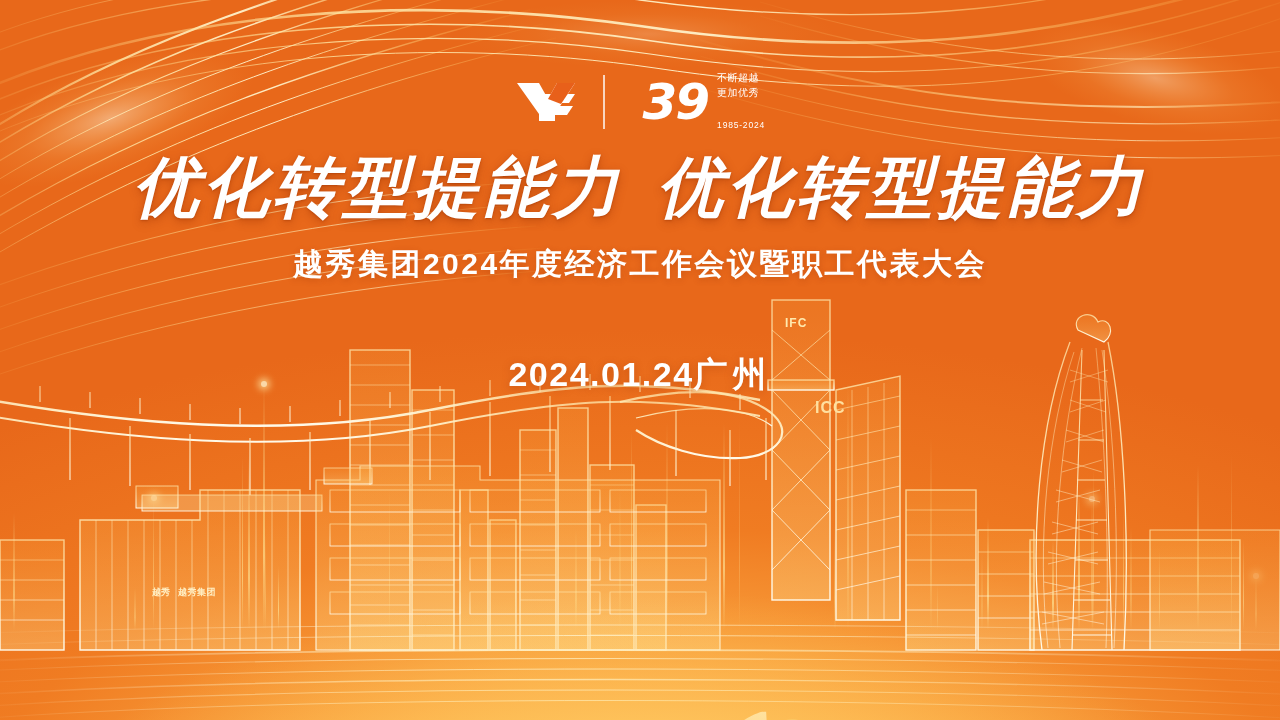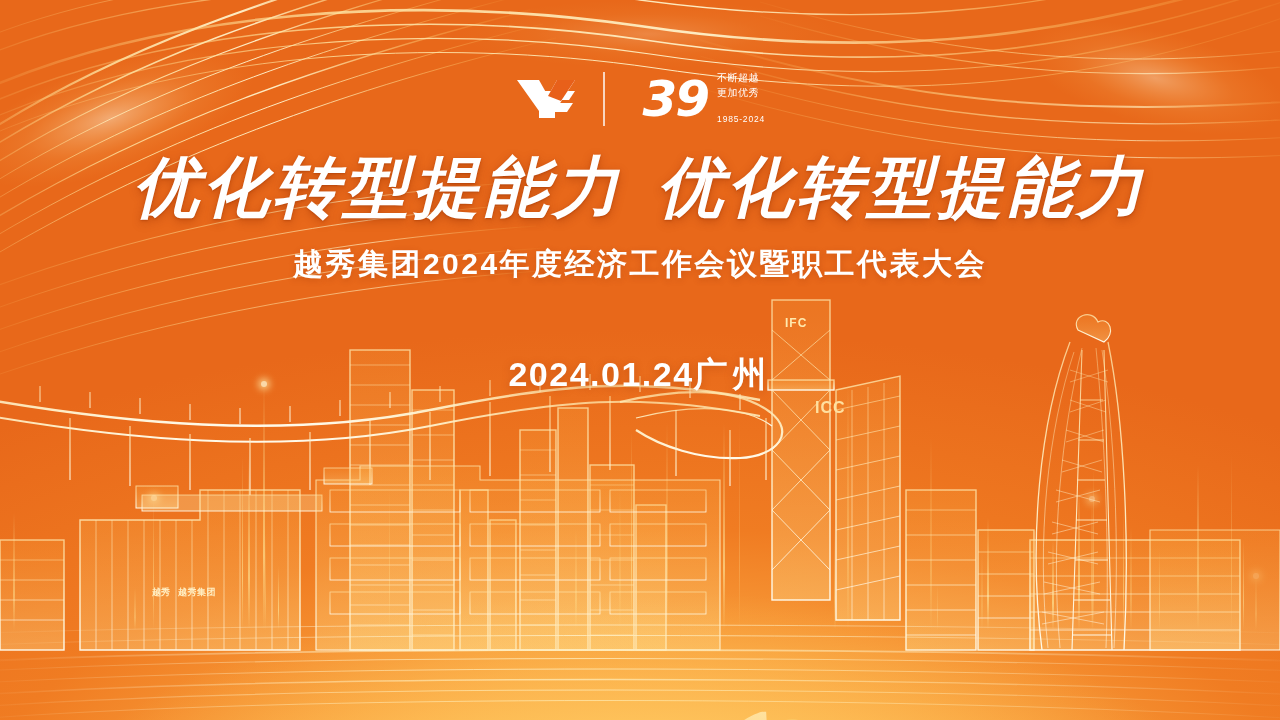--- a/index.html
+++ b/index.html
@@ -60,21 +60,21 @@
   .divider-v{ width:1.5px; height:54px; background:rgba(255,255,255,.72); margin:0 6px; }
   .anniv{ display:flex; align-items:center; gap:9px; }
   .anniv-num{
     color:#fff; font-size:50px; font-weight:bold; font-style:italic;
     letter-spacing:-2px; line-height:1;
     font-family:"DejaVu Sans","Liberation Sans",sans-serif;
     margin-left:12px;
   }
   .anniv-txt{ display:flex; flex-direction:column; gap:2px; }
   .anniv-l1,.anniv-l2{ color:#fff; font-size:10px; font-weight:normal; letter-spacing:.5px; line-height:1.25; }
-  .anniv-yr{ color:#fff; font-size:8.5px; letter-spacing:.8px; line-height:1.3; margin-top:13px; }
+  .anniv-yr{ color:#fff; font-size:8.5px; letter-spacing:.8px; line-height:1.3; margin-top:19px; }
 
   
   .headline{
     position:absolute; top:152px; left:0; right:0; text-align:center; z-index:6;
     color:#fff; font-size:66px; font-weight:bold; line-height:1.08;
     letter-spacing:4px;
     font-family:"DejaVu Serif","Liberation Serif",serif;
     font-style:italic;
     text-shadow:0 3px 10px rgba(150,45,0,.42), 0 1px 2px rgba(160,55,5,.5);
     white-space:nowrap;

